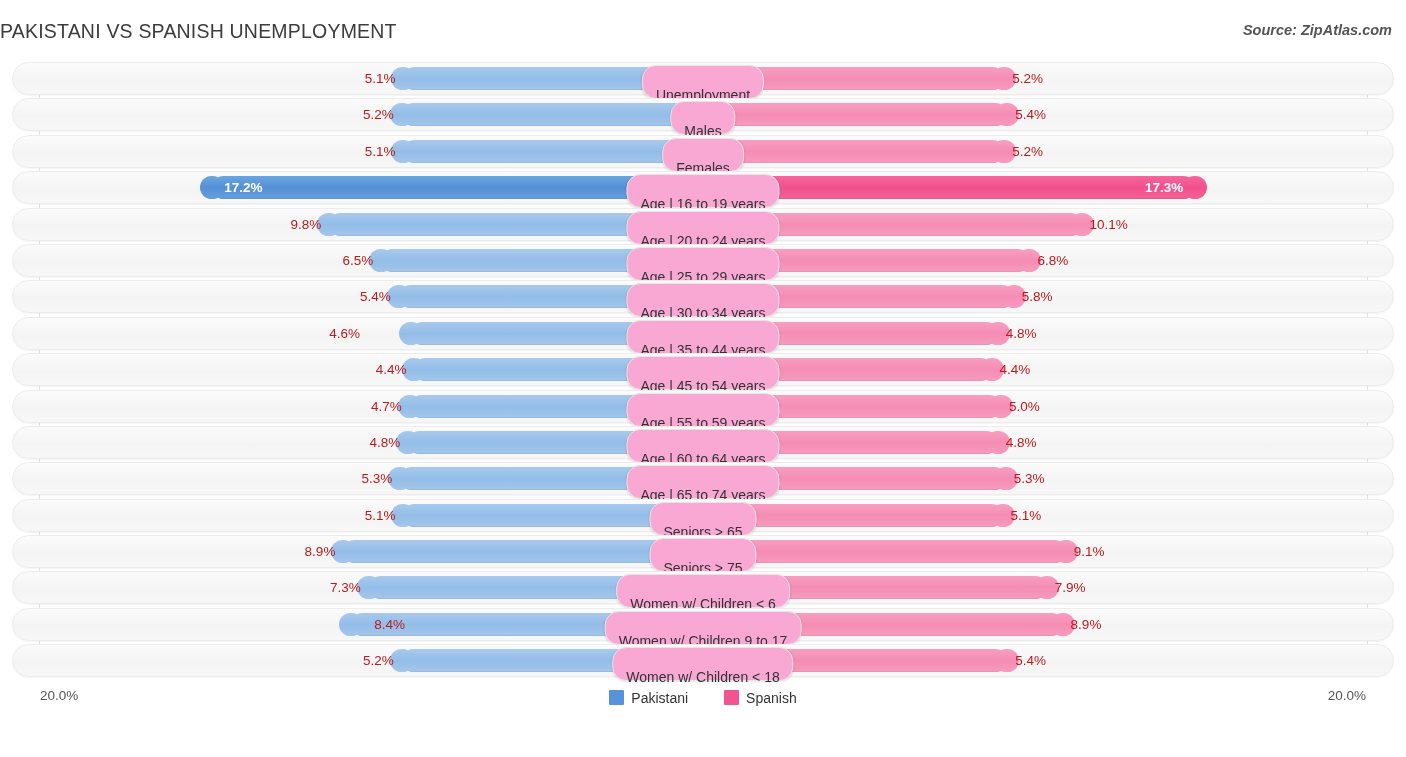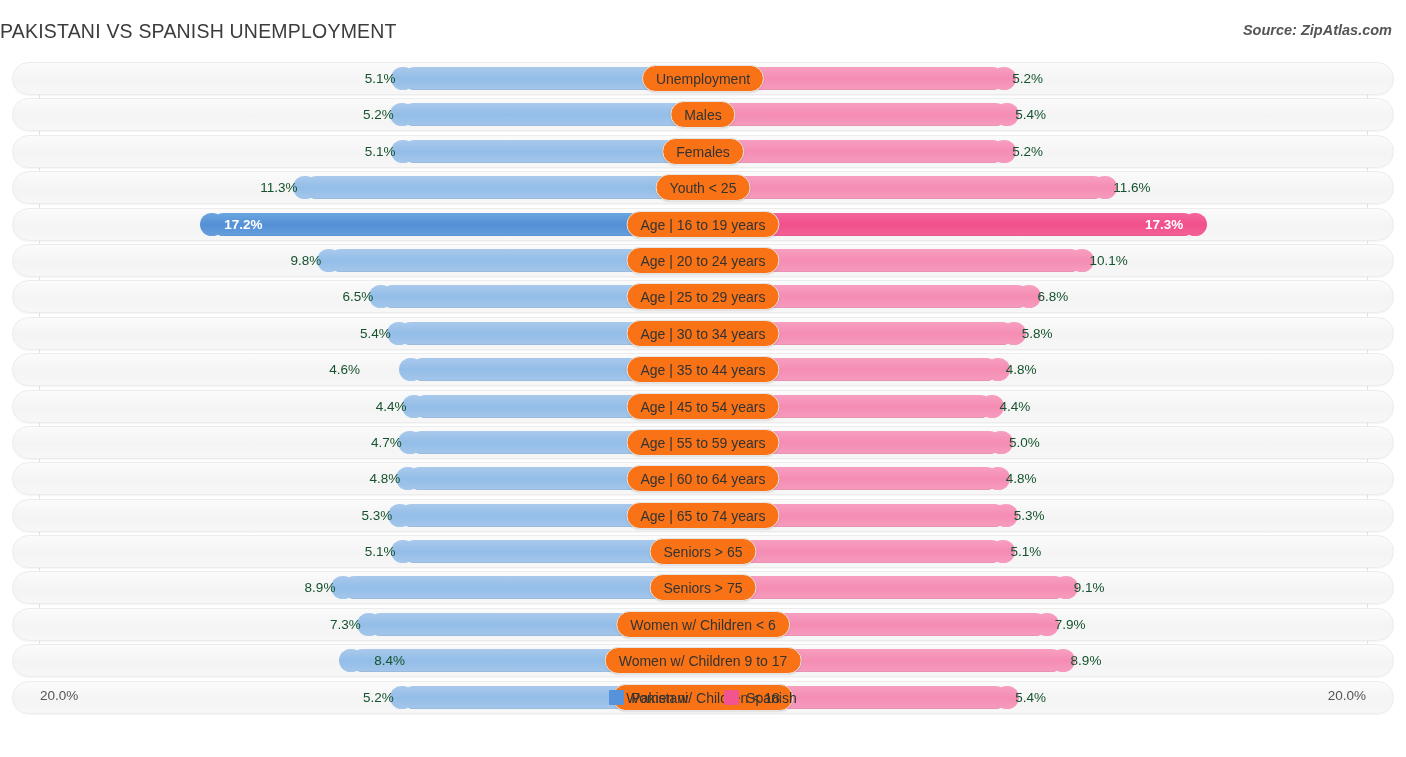--- a/index.html
+++ b/index.html
@@ -127,40 +127,40 @@
     height: 23px;
     border-radius: 12px;
     background: inherit;
   }
 
   
   .val {
     position: absolute;
     top: 6px;
     font-size: 13.5px;
-    color: #14532d;
+    color: #b91c1c;
     white-space: nowrap;
     line-height: 21px;
   }
   .val.inside {
     color: #ffffff;
     font-weight: bold;
   }
 
   
   .cat {
     position: absolute;
     top: 3px;
     left: 50%;
     transform: translateX(-50%);
     height: 27px;
     line-height: 27px;
-    padding: 0 13px;
+    padding: 16px 13px;
     border-radius: 14px;
-    background: #f97316;
+    background: #f9a8d4;
     border: 1px solid #e6e6e6;
     font-size: 14px;
     color: #333333;
     white-space: nowrap;
     box-shadow: 0 1px 2px rgba(0,0,0,0.10);
     box-sizing: border-box;
   }
 
   
   .axis {
@@ -239,32 +239,20 @@
         <div class="bar left" style="width: 299.58px;">
           <div class="bar-cap-l"></div>
         </div>
         <div class="bar right" style="width: 301.16px;">
           <div class="bar-cap-r"></div>
         </div>
         <div class="val" style="right: 1010.58px;">5.1%</div>
         <div class="val" style="left: 1012.16px;">5.2%</div>
         <div class="cat">Females</div>
       </div>
-      <div class="row">
-        <div class="row-track"></div>
-        <div class="bar left" style="width: 397.54px;">
-          <div class="bar-cap-l"></div>
-        </div>
-        <div class="bar right" style="width: 402.28px;">
-          <div class="bar-cap-r"></div>
-        </div>
-        <div class="val" style="right: 1108.54px;">11.3%</div>
-        <div class="val" style="left: 1113.28px;">11.6%</div>
-        <div class="cat">Youth &lt; 25</div>
-      </div>
       <div class="row highlight">
         <div class="row-track"></div>
         <div class="bar left" style="width: 490.76px;">
           <div class="bar-cap-l"></div>
         </div>
         <div class="bar right" style="width: 492.34px;">
           <div class="bar-cap-r"></div>
         </div>
         <div class="val inside" style="left: 224.24px;">17.2%</div>
         <div class="val inside" style="right: 222.66px;">17.3%</div>

